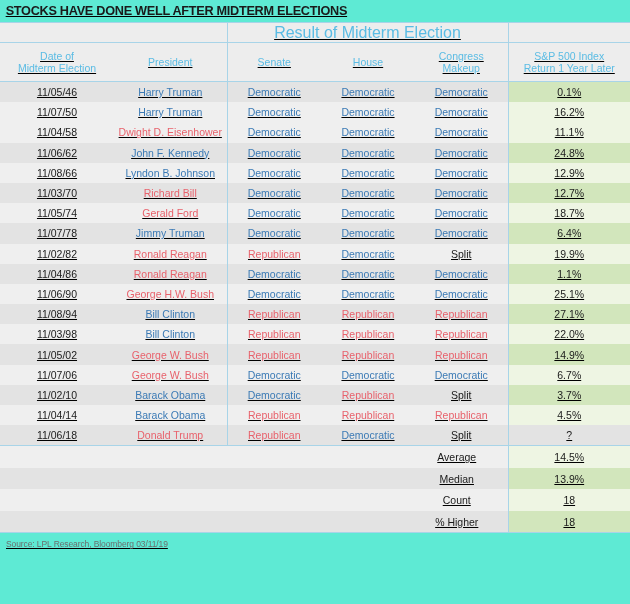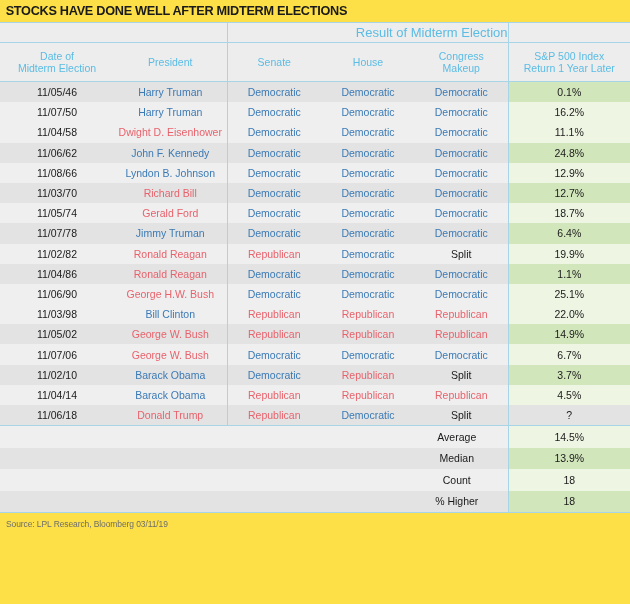--- a/index.html
+++ b/index.html
@@ -11,22 +11,23 @@
     height: 604px;
     background: #eeeeee;
     font-family: "Liberation Sans", sans-serif;
     overflow: hidden;
   }
 
   #page {
     position: relative;
     width: 630px;
     height: 604px;
-    background: #fde047;
+    background: #5eead4;
     box-sizing: border-box;
+    text-decoration: underline;
   }
 
   
   .title {
     font-size: 13.5px;
     font-weight: bold;
     color: #1a1a1a;
     letter-spacing: -0.3px;
     padding: 3px 0 4px 6px;
     line-height: 15px;
@@ -61,22 +62,22 @@
   col.c-pres    { width: 113px; }
   col.c-senate  { width: 94px;  }
   col.c-house   { width: 94px;  }
   col.c-congress{ width: 93px;  }
   col.c-ret     { width: 122px; }
 
   
   .hdr-band td {
     height: 19px;
     color: #5bbce4;
-    font-size: 13px;
-    text-align: right;
+    font-size: 16px;
+    text-align: center;
     background: #ededed;
   }
   .hdr-group {
     border-bottom: 1.5px solid #a8d4e8;
   }
   .hdr-blank {
     border-bottom: 1.5px solid #a8d4e8;
   }
   .hdr-cells td {
     height: 38px;
@@ -262,20 +263,28 @@
             <td class="ret g vdiv-l">1.1%</td>
           </tr>
           <tr class="drow even">
             <td class="date">11/06/90</td>
             <td class="rep">George H.W. Bush</td>
             <td class="dem vdiv-l">Democratic</td>
             <td class="dem">Democratic</td>
             <td class="dem">Democratic</td>
             <td class="ret g vdiv-l">25.1%</td>
           </tr>
+          <tr class="drow odd">
+            <td class="date">11/08/94</td>
+            <td class="dem">Bill Clinton</td>
+            <td class="rep vdiv-l">Republican</td>
+            <td class="rep">Republican</td>
+            <td class="rep">Republican</td>
+            <td class="ret g vdiv-l">27.1%</td>
+          </tr>
           <tr class="drow even">
             <td class="date">11/03/98</td>
             <td class="dem">Bill Clinton</td>
             <td class="rep vdiv-l">Republican</td>
             <td class="rep">Republican</td>
             <td class="rep">Republican</td>
             <td class="ret g vdiv-l">22.0%</td>
           </tr>
           <tr class="drow odd">
             <td class="date">11/05/02</td>

